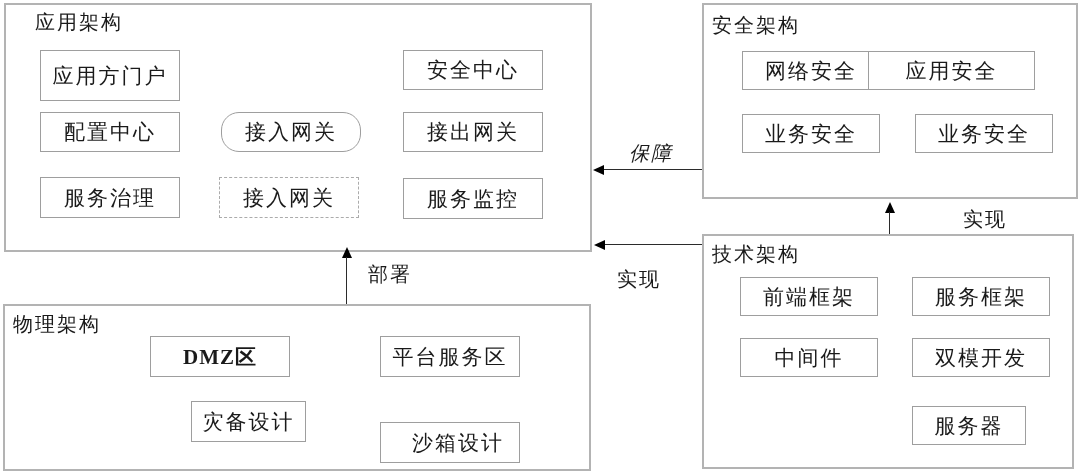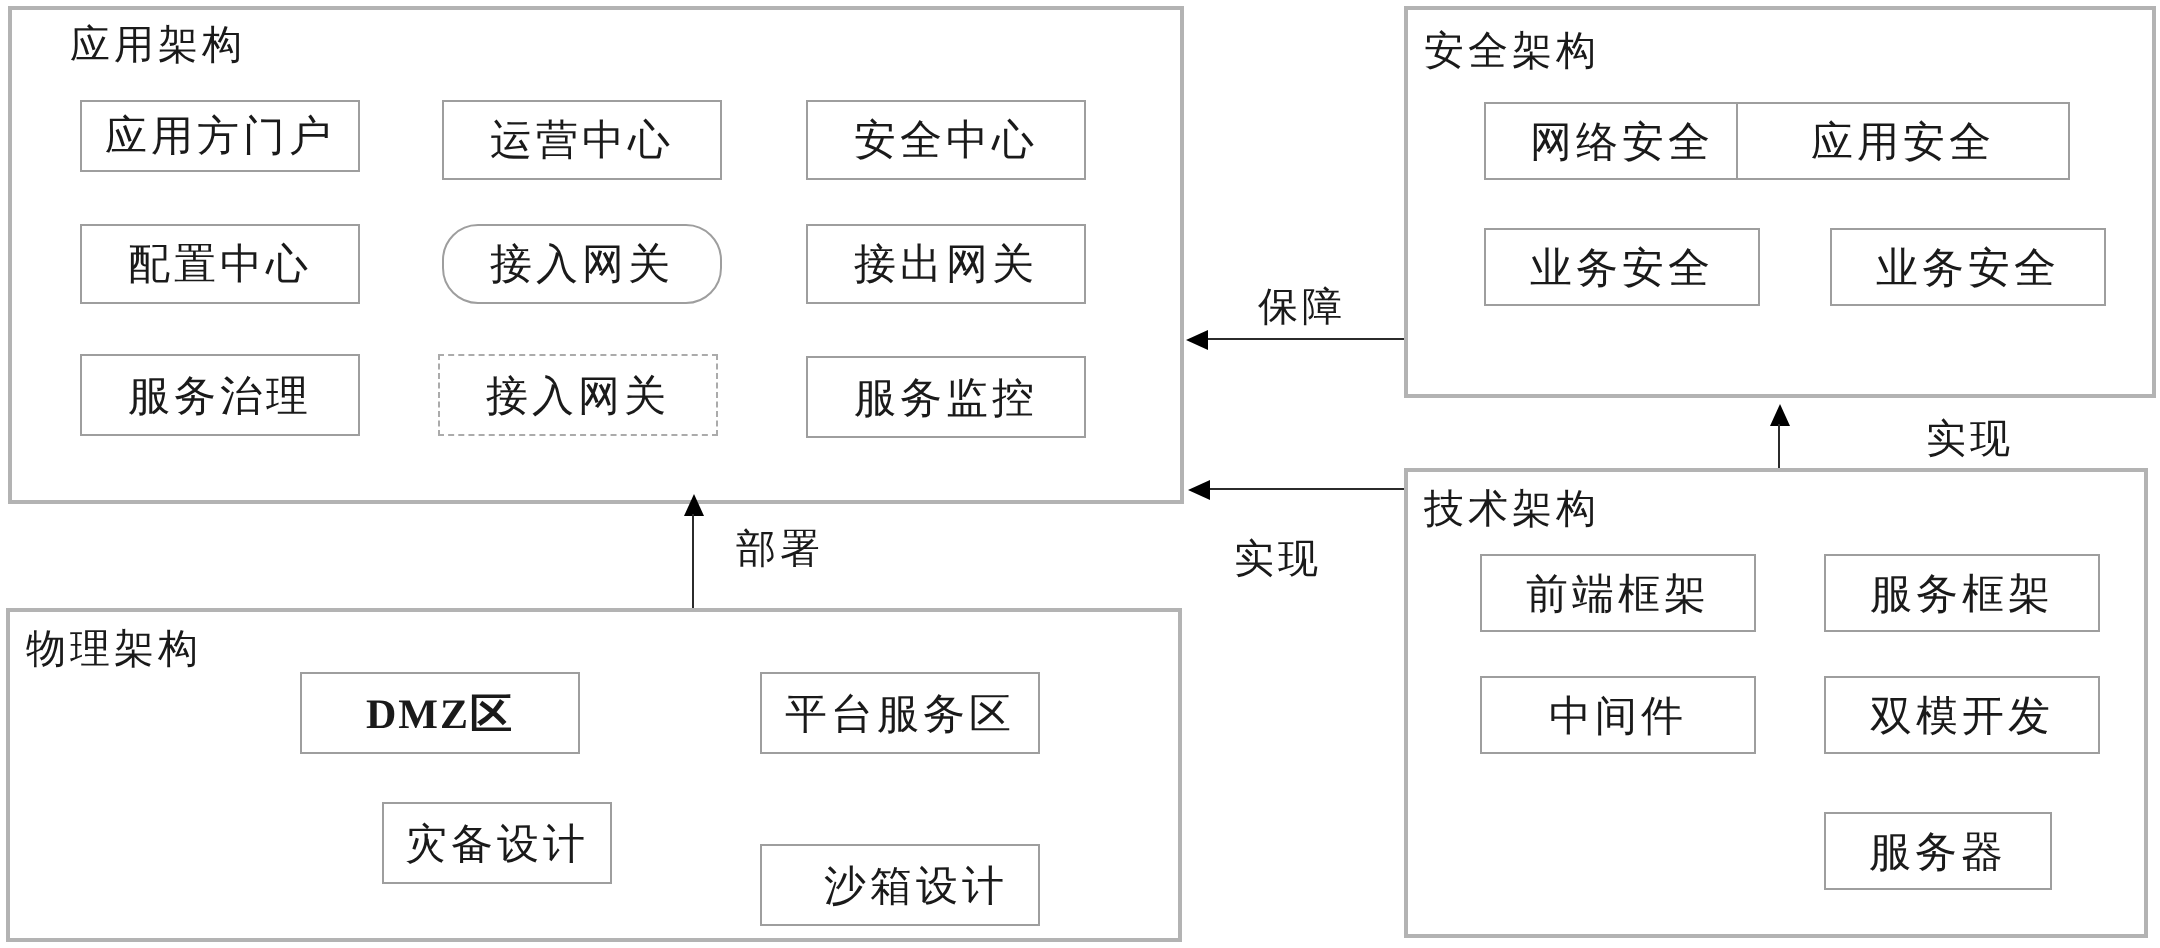--- a/index.html
+++ b/index.html
@@ -84,22 +84,21 @@
   <div class="panel" style="left:4px;top:3px;width:588px;height:249px;"></div>
   <div class="panel" style="left:702px;top:3px;width:376px;height:196px;"></div>
   <div class="panel" style="left:3px;top:304px;width:588px;height:167px;"></div>
   <div class="panel" style="left:702px;top:234px;width:372px;height:235px;"></div>
 
   <div class="panel-title" style="left:14px;top:9px;margin-left:21px;">应用架构</div>
   <div class="panel-title" style="left:712px;top:12px;">安全架构</div>
   <div class="panel-title" style="left:13px;top:311px;">物理架构</div>
   <div class="panel-title" style="left:712px;top:241px;">技术架构</div>
 
-  <div class="cell" style="left:40px;top:50px;width:140px;height:36px;">应用方门户</div>
-  <div class="cell" style="left:221px;top:50px;width:140px;height:40px;">运营中心</div>
+  <div class="cell" style="left:40px;top:50px;width:140px;height:51px;">应用方门户</div>
   <div class="cell" style="left:403px;top:50px;width:140px;height:40px;">安全中心</div>
   <div class="cell" style="left:40px;top:112px;width:140px;height:40px;">配置中心</div>
   <div class="cell" style="left:221px;top:112px;width:140px;height:40px;border-radius:18px;">接入网关</div>
   <div class="cell" style="left:403px;top:112px;width:140px;height:40px;">接出网关</div>
   <div class="cell" style="left:40px;top:177px;width:140px;height:41px;">服务治理</div>
   <div class="cell dashed" style="left:219px;top:177px;width:140px;height:41px;">接入网关</div>
   <div class="cell" style="left:403px;top:178px;width:140px;height:41px;">服务监控</div>
 
   <div class="cell" style="left:742px;top:51px;width:138px;height:39px;">网络安全</div>
   <div class="cell" style="left:868px;top:51px;width:167px;height:39px;">应用安全</div>
@@ -112,21 +111,21 @@
   <div class="cell" style="left:380px;top:422px;width:140px;height:41px;padding-left:16px;">沙箱设计</div>
 
   <div class="cell" style="left:740px;top:277px;width:138px;height:39px;">前端框架</div>
   <div class="cell" style="left:912px;top:277px;width:138px;height:39px;">服务框架</div>
   <div class="cell" style="left:740px;top:338px;width:138px;height:39px;">中间件</div>
   <div class="cell" style="left:912px;top:338px;width:138px;height:39px;">双模开发</div>
   <div class="cell" style="left:912px;top:406px;width:114px;height:39px;">服务器</div>
 
   <div class="arrowhead-left" style="left:593px;top:165px;"></div>
   <div class="arrow-line-h" style="left:604px;top:169px;width:98px;"></div>
-  <div class="arrow-label" style="left:611px;top:140px;width:80px;">保障</div>
+  <div class="arrow-label" style="left:611px;top:140px;width:80px;font-style:italic;">保障</div>
 
   <div class="arrowhead-left" style="left:594px;top:240px;"></div>
   <div class="arrow-line-h" style="left:605px;top:244px;width:97px;"></div>
   <div class="arrow-label" style="left:599px;top:266px;width:80px;">实现</div>
 
   <div class="arrowhead-up" style="left:885px;top:202px;"></div>
   <div class="arrow-line-v" style="left:889px;top:212px;height:22px;"></div>
   <div class="arrow-label" style="left:945px;top:206px;width:80px;">实现</div>
 
   <div class="arrowhead-up" style="left:342px;top:247px;"></div>

